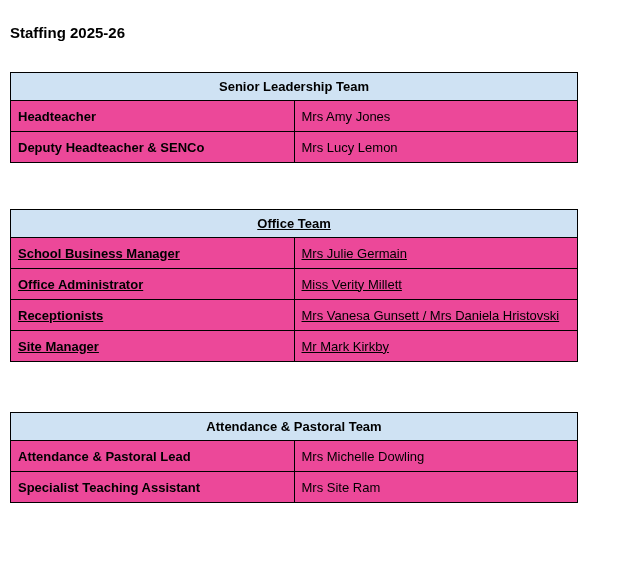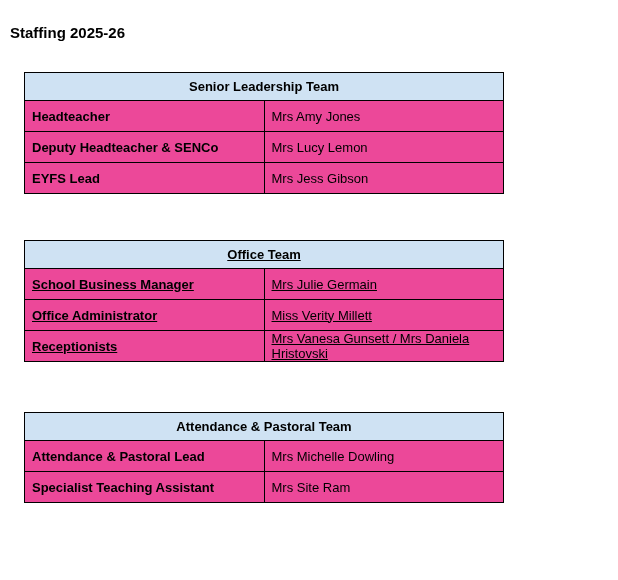--- a/index.html
+++ b/index.html
@@ -16,22 +16,22 @@
   }
   .page-title {
     margin: 24px 0 0 10px;
     font-size: 15px;
     line-height: 18px;
     font-weight: bold;
     color: #000000;
   }
   table.staff-table {
     border-collapse: collapse;
-    width: 480px;
-    margin-left: 24px;
+    width: 568px;
+    margin-left: 10px;
     table-layout: fixed;
   }
   table.staff-table th,
   table.staff-table td {
     border: 1px solid #000000;
     font-size: 13px;
     box-sizing: border-box;
   }
   table.staff-table th.team-header {
     background: #cfe2f3;
@@ -70,24 +70,20 @@
   </thead>
   <tbody>
     <tr>
       <td class="role-cell">Headteacher</td>
       <td class="name-cell">Mrs Amy Jones</td>
     </tr>
     <tr>
       <td class="role-cell">Deputy Headteacher &amp; SENCo</td>
       <td class="name-cell">Mrs Lucy Lemon</td>
     </tr>
-    <tr>
-      <td class="role-cell">EYFS Lead</td>
-      <td class="name-cell">Mrs Jess Gibson</td>
-    </tr>
   </tbody>
 </table>
 
 <table class="staff-table" id="table-office">
   <thead>
     <tr>
       <th class="team-header" colspan="2">Office Team</th>
     </tr>
   </thead>
   <tbody>
@@ -95,20 +91,24 @@
       <td class="role-cell">School Business Manager</td>
       <td class="name-cell">Mrs Julie Germain</td>
     </tr>
     <tr>
       <td class="role-cell">Office Administrator</td>
       <td class="name-cell">Miss Verity Millett</td>
     </tr>
     <tr>
       <td class="role-cell">Receptionists</td>
       <td class="name-cell">Mrs Vanesa Gunsett / Mrs Daniela Hristovski</td>
+    </tr>
+    <tr>
+      <td class="role-cell">Site Manager</td>
+      <td class="name-cell">Mr Mark Kirkby</td>
     </tr>
   </tbody>
 </table>
 
 <table class="staff-table" id="table-pastoral">
   <thead>
     <tr>
       <th class="team-header" colspan="2">Attendance &amp; Pastoral Team</th>
     </tr>
   </thead>

